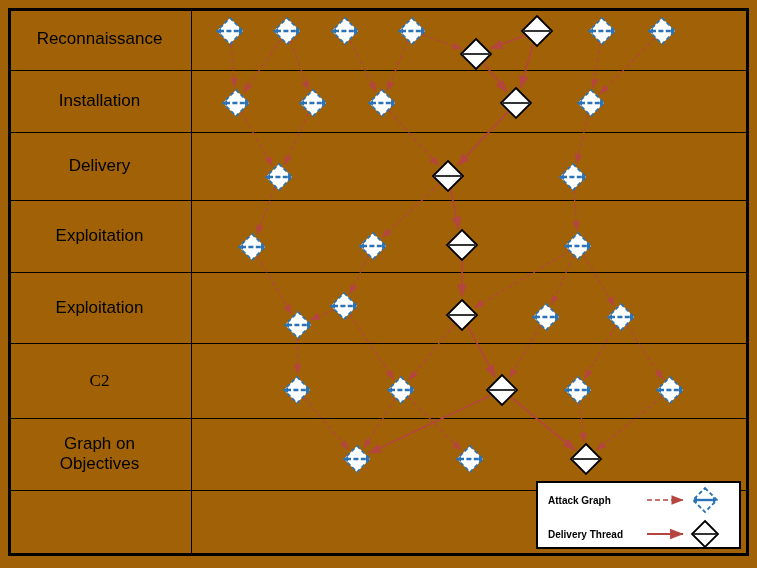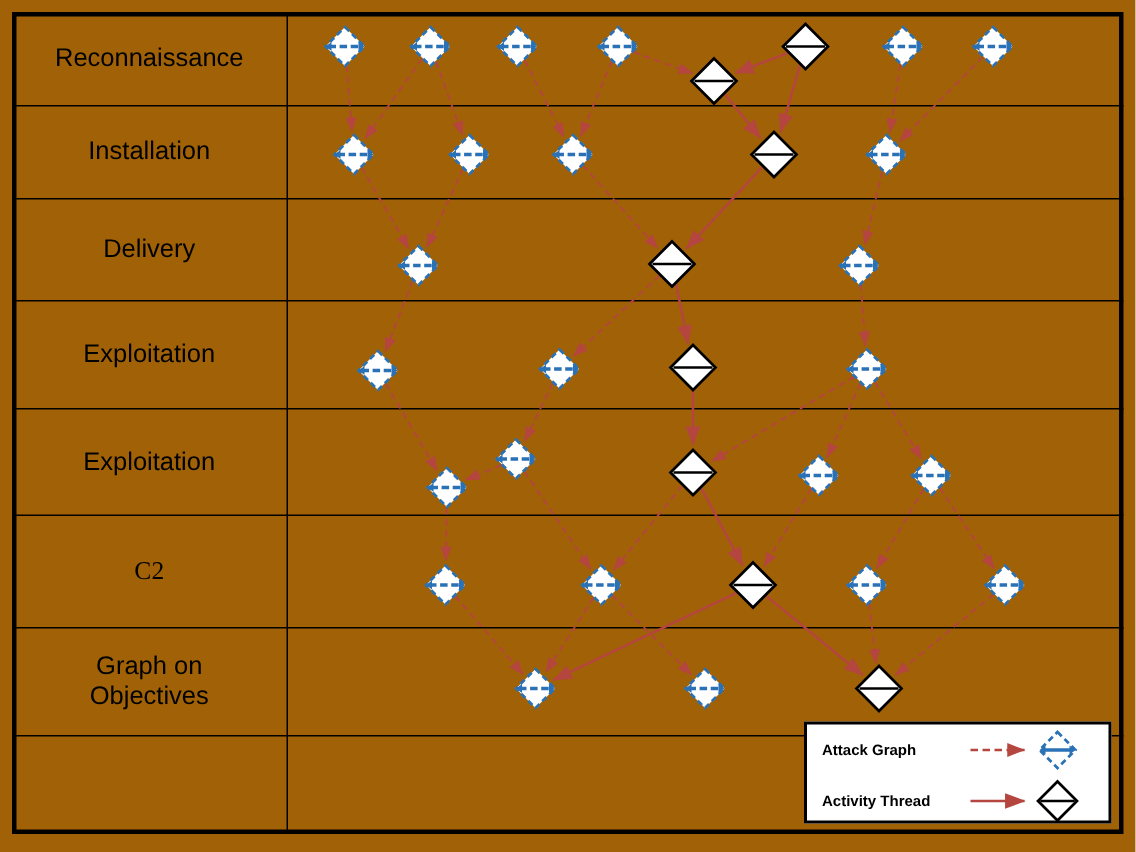--- a/index.html
+++ b/index.html
@@ -323,21 +323,21 @@
         <line x1="6" y1="17" x2="42" y2="17" stroke="#b5453f" stroke-width="1.6" stroke-dasharray="5,3" marker-end="url(#ah-dashed)"></line>
         <g transform="translate(64,17)">
           <path d="M0,-12 L12,0 L0,12 L-12,0 z" fill="#ffffff" stroke="#2a72b5" stroke-width="1.8" stroke-dasharray="4,2.6"></path>
           <line x1="-10.5" y1="0" x2="10.5" y2="0" stroke="#2a72b5" stroke-width="2.4"></line>
           <path d="M-12,0 l4,-3 l0,6 z" fill="#2a72b5"></path>
           <path d="M12,0 l-4,-3 l0,6 z" fill="#2a72b5"></path>
         </g>
       </svg>
     </div>
     <div class="legend-row" style="top:34px">
-      <span class="legend-label">Activity Thread</span>
+      <span class="legend-label">Delivery Thread</span>
       <svg class="legend-art" viewBox="0 0 92 34">
         <line x1="6" y1="17" x2="42" y2="17" stroke="#b5453f" stroke-width="1.8" marker-end="url(#ah-solid)"></line>
         <g transform="translate(64,17)">
           <path d="M0,-13 L13,0 L0,13 L-13,0 z" fill="#ffffff" stroke="#000000" stroke-width="1.8"></path>
           <line x1="-11.5" y1="0" x2="11.5" y2="0" stroke="#000000" stroke-width="1.6"></line>
         </g>
       </svg>
     </div>
   </div>
 

